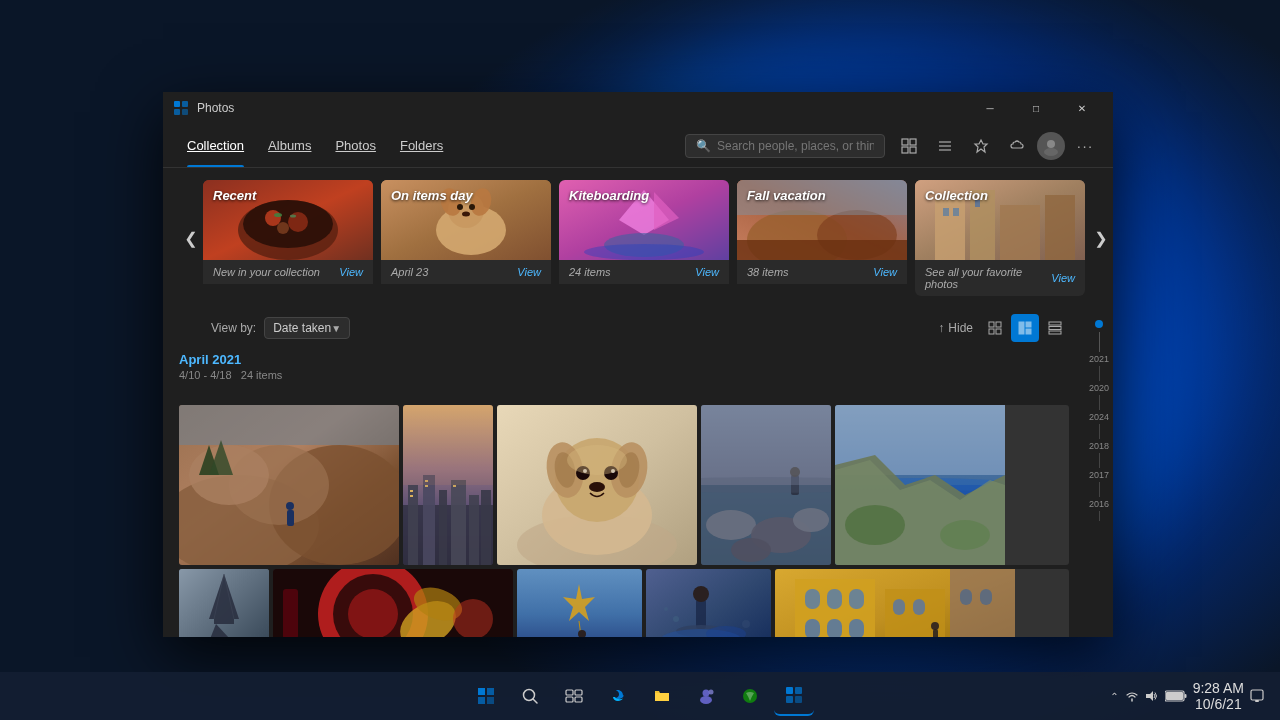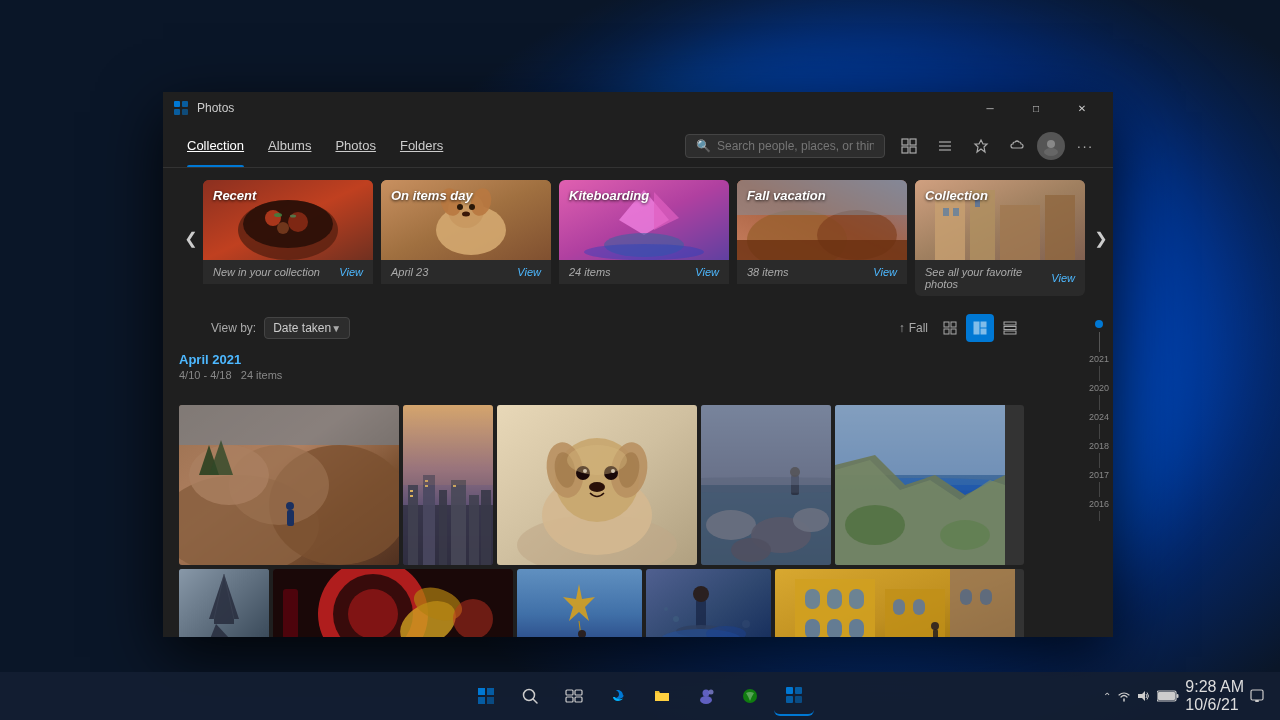--- a/index.html
+++ b/index.html
@@ -63,21 +63,21 @@
     }
     .taskbar-right {
       position: absolute;
       right: 16px;
       display: flex;
       align-items: center;
       gap: 6px;
       font-size: 11px;
       color: #ccc;
     }
-    .taskbar-time { text-align: left; font-size: 16px; color: #ddd; }
+    .taskbar-time { text-align: center; font-size: 14px; color: #ddd; }
 
     
     .app-window {
       position: absolute;
       top: 92px;
       left: 163px;
       width: 950px;
       height: 545px;
       background: #0369a1;
       border-radius: 0;
@@ -367,21 +367,20 @@
 
     
     .timeline-sidebar {
       width: 28px;
       display: flex;
       flex-direction: column;
       align-items: center;
       padding: 4px 0;
       gap: 2px;
       flex-shrink: 0;
-      margin-left: 45px;
     }
     .timeline-year {
       font-size: 9px;
       color: #888;
       cursor: pointer;
       writing-mode: horizontal-tb;
       margin: 2px 0;
     }
 
     
@@ -624,21 +623,21 @@
 
         <div class="grid-toolbar">
           <span class="view-by-label">View by:</span>
           <div class="view-by-select">
             <span>Date taken</span>
             <span style="font-size:10px; color:#aaa;">▼</span>
           </div>
           <div class="toolbar-spacer"></div>
           <div class="hide-btn">
             <span>↑</span>
-            <span>Fall</span>
+            <span>Hide</span>
           </div>
           <div class="view-toggle-group">
             <div class="view-toggle-btn">
               <svg width="14" height="14" viewBox="0 0 14 14" fill="none">
                 <rect x="1" y="1" width="5" height="5" stroke="#aaa" stroke-width="1"></rect>
                 <rect x="8" y="1" width="5" height="5" stroke="#aaa" stroke-width="1"></rect>
                 <rect x="1" y="8" width="5" height="5" stroke="#aaa" stroke-width="1"></rect>
                 <rect x="8" y="8" width="5" height="5" stroke="#aaa" stroke-width="1"></rect>
               </svg>
             </div>

